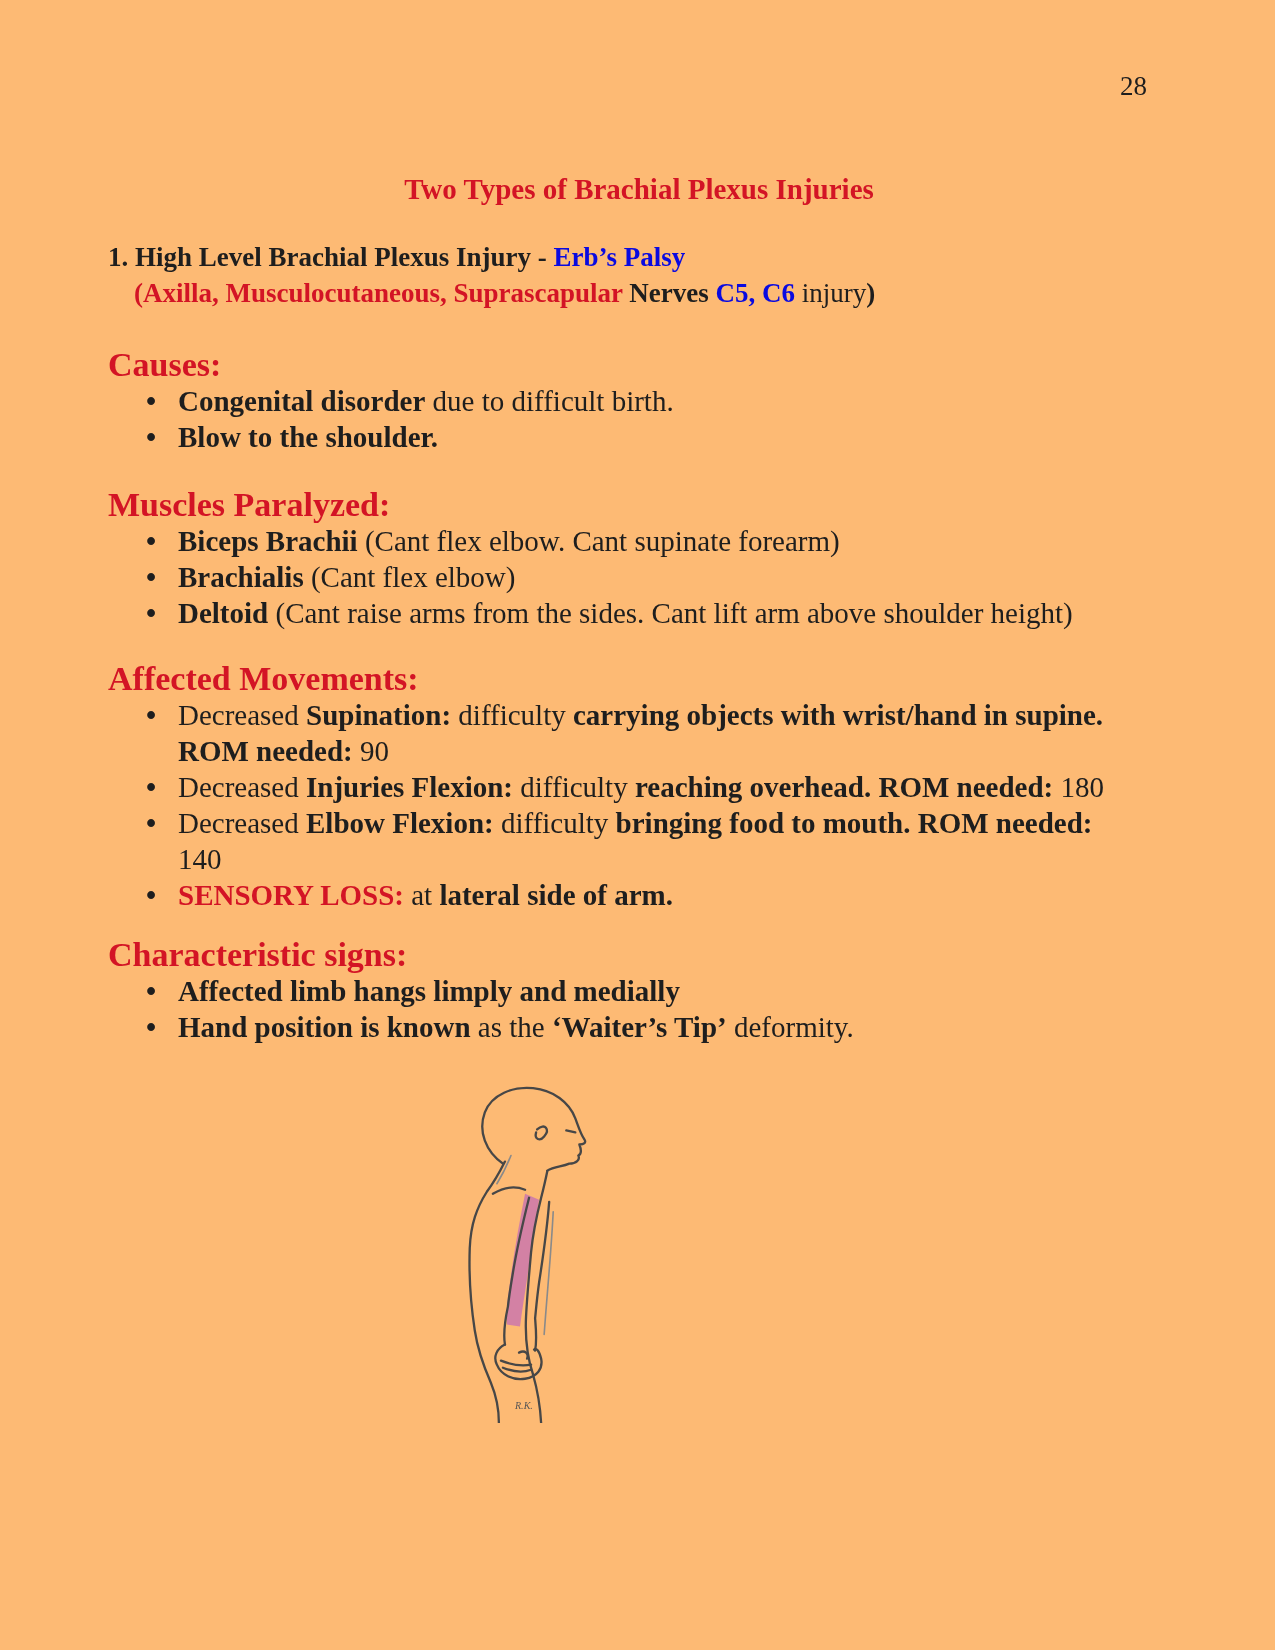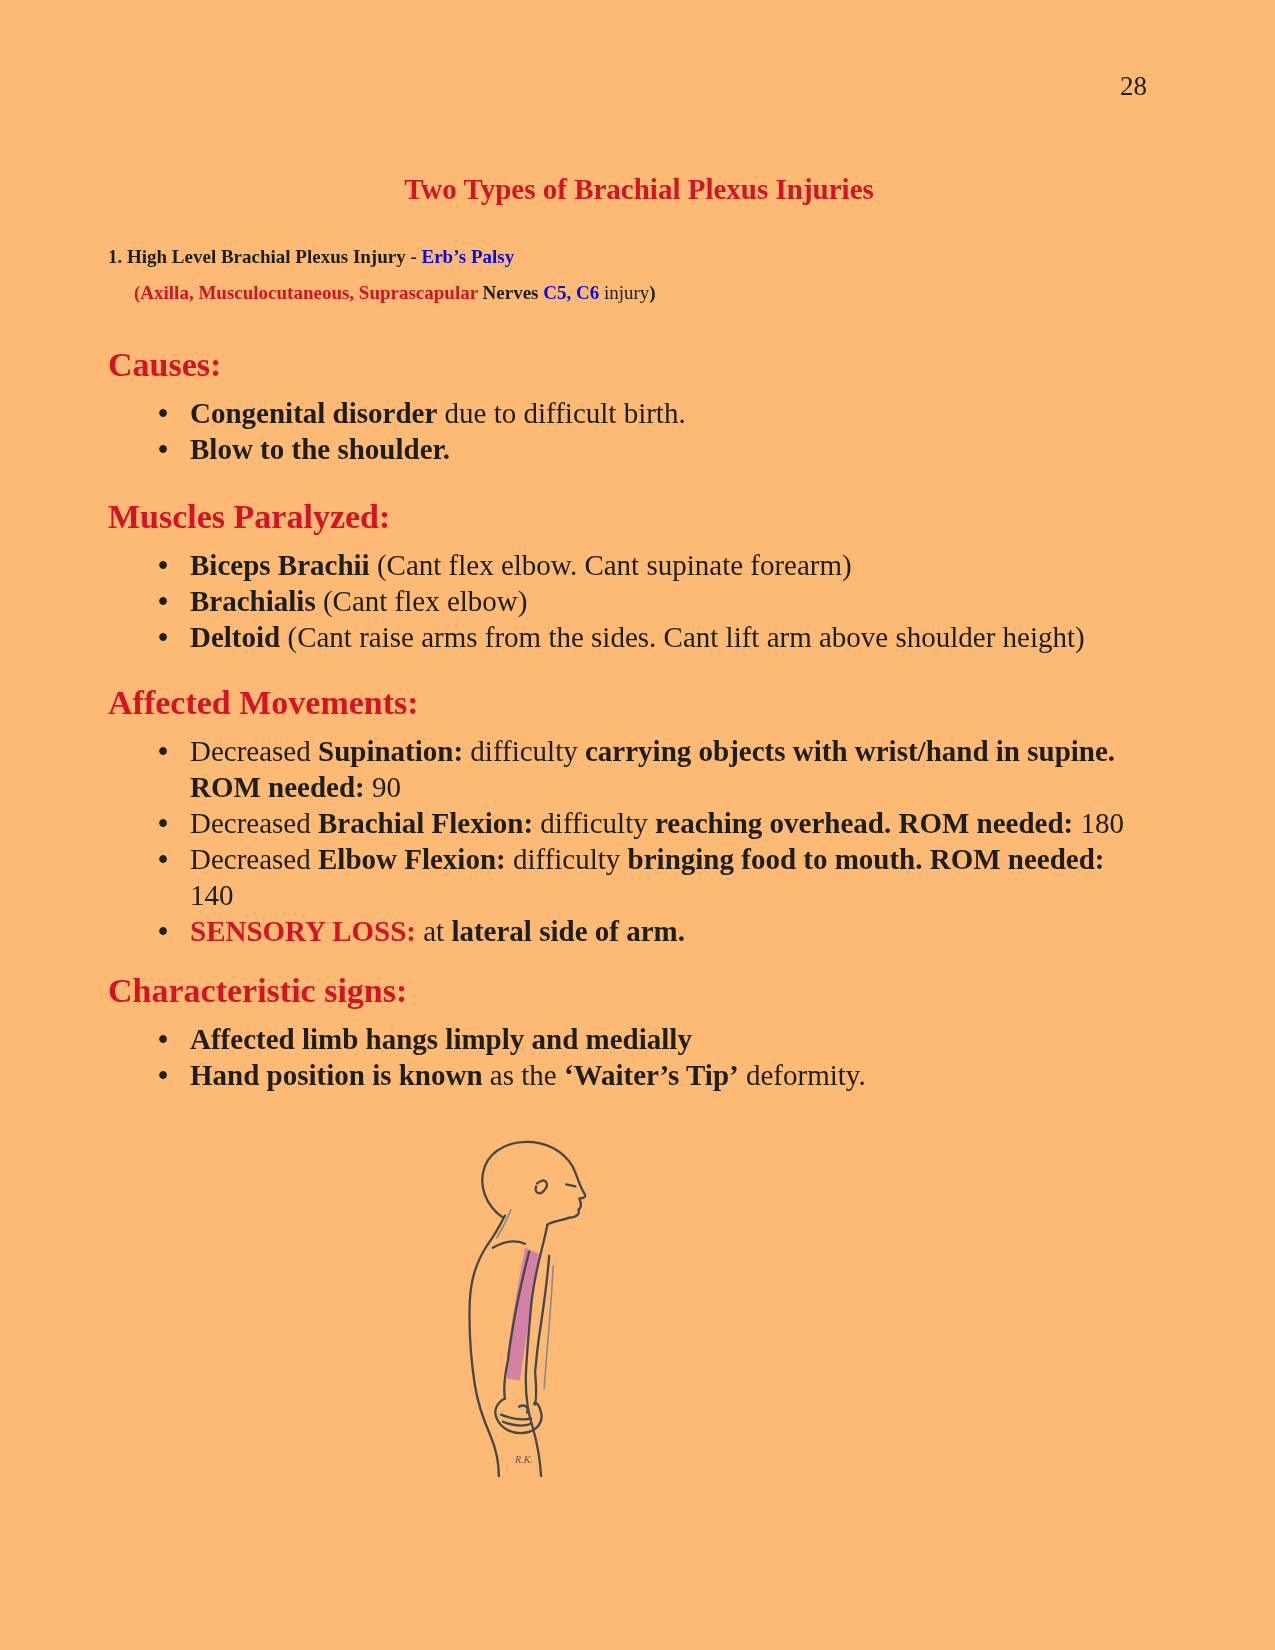--- a/index.html
+++ b/index.html
@@ -34,38 +34,38 @@
   }
   .title{
     margin:164px 0 0 0;
     text-align:center;
     font-size:29px;
     font-weight:700;
     color:var(--red);
   }
   .h1{
     margin-top:32px;
-    font-size:19px;
+    font-size:27px;
   }
   .h1-sub{
     padding-left:26px;
   }
   .sec-h{
     margin:0;
     font-size:34px;
     font-weight:700;
     color:var(--red);
   }
   .mt36{margin-top:36px;}
   .mt32{margin-top:32px;}
   .mt30{margin-top:30px;}
   .mt24{margin-top:24px;}
   ul.bullets{
     list-style:none;
-    margin:12px;
+    margin:0;
     padding:0;
   }
   ul.bullets li{
     position:relative;
     padding-left:70px;
   }
   ul.bullets li::before{
     content:"\2022";
     position:absolute;
     left:38px;
@@ -113,21 +113,21 @@
         <li><span class="s-b">Biceps Brachii</span><span class="s-n"> (Cant flex elbow. Cant supinate forearm)</span></li>
         <li><span class="s-b">Brachialis</span><span class="s-n"> (Cant flex elbow)</span></li>
         <li><span class="s-b">Deltoid</span><span class="s-n"> (Cant raise arms from the sides. Cant lift arm above shoulder height)</span></li>
       </ul>
     </section>
 
     <section>
       <h2 class="sec-h mt30">Affected Movements:</h2>
       <ul class="bullets">
         <li><span class="s-n">Decreased </span><span class="s-b">Supination:</span><span class="s-n"> difficulty </span><span class="s-b">carrying objects with wrist/hand in supine.</span><br><span class="s-b">ROM needed:</span><span class="s-n"> 90</span></li>
-        <li><span class="s-n">Decreased </span><span class="s-b">Brachial Flexion:</span><span class="s-n"> difficulty </span><span class="s-b">reaching overhead. ROM needed:</span><span class="s-n"> 180</span></li>
+        <li><span class="s-n">Decreased </span><span class="s-b">Injuries Flexion:</span><span class="s-n"> difficulty </span><span class="s-b">reaching overhead. ROM needed:</span><span class="s-n"> 180</span></li>
         <li><span class="s-n">Decreased </span><span class="s-b">Elbow Flexion:</span><span class="s-n"> difficulty </span><span class="s-b">bringing food to mouth. ROM needed:</span><br><span class="s-n">140</span></li>
         <li><span class="s-rb">SENSORY LOSS:</span><span class="s-n"> at </span><span class="s-b">lateral side of arm.</span></li>
       </ul>
     </section>
 
     <section>
       <h2 class="sec-h mt24">Characteristic signs:</h2>
       <ul class="bullets">
         <li><span class="s-b">Affected limb hangs limply and medially</span></li>
         <li><span class="s-b">Hand position is known</span><span class="s-n"> as the </span><span class="s-b">‘Waiter’s Tip’</span><span class="s-n"> deformity.</span></li>

